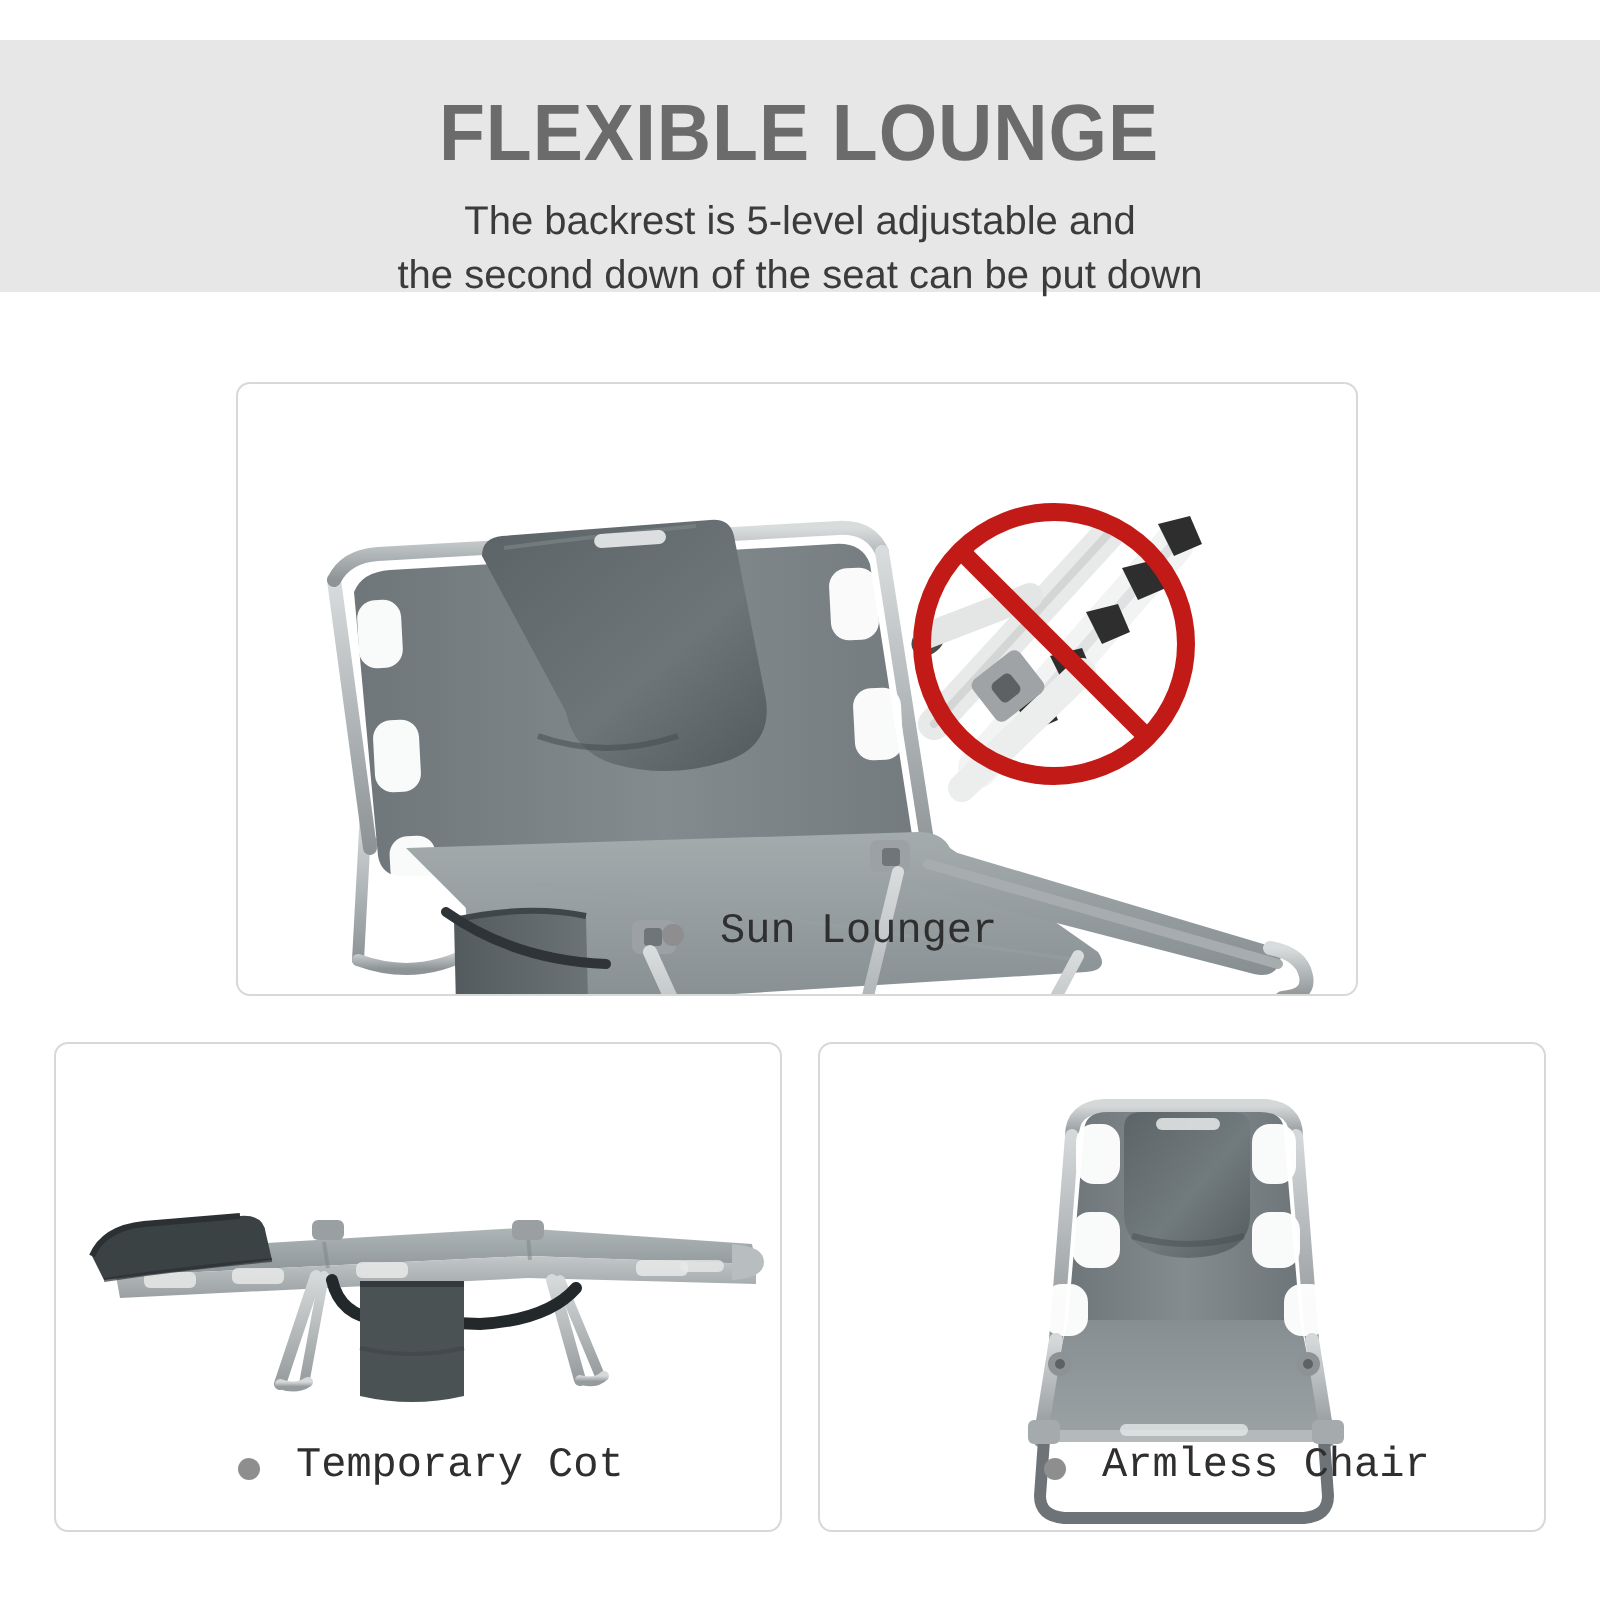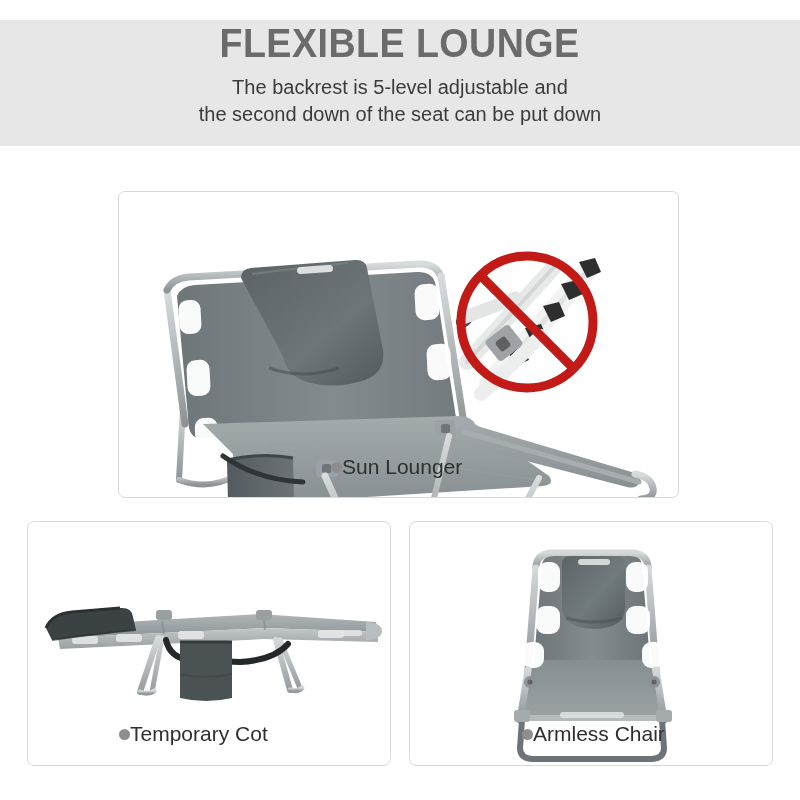--- a/index.html
+++ b/index.html
@@ -21,21 +21,21 @@
     left: 0;
     top: 20px;
     width: 800px;
     height: 126px;
     background: #e7e7e7;
     display: flex;
     flex-direction: column;
     align-items: center;
     justify-content: flex-start;
     box-sizing: border-box;
-    padding-top: 0;
+    padding-top: 24px;
   }
   .headline {
     font-size: 40px;
     font-weight: bold;
     color: #6b6b6b;
     letter-spacing: 0.5px;
     line-height: 46px;
     transform: scaleX(0.94);
     white-space: nowrap;
   }
@@ -67,20 +67,22 @@
   .stage {
     position: absolute;
     left: 0; top: 0; right: 0; bottom: 0;
   }
 
   
   .caption {
     position: absolute;
     display: flex;
     align-items: center;
+    gap: 18px;
+    font-family: Liberation Mono, monospace;
   }
   .cap-top   { left: 330px; top: 455px; }
   .bullet {
     width: 11px;
     height: 11px;
     border-radius: 50%;
     background: #8e8e8e;
     flex: 0 0 auto;
   }
   .cap-text {

